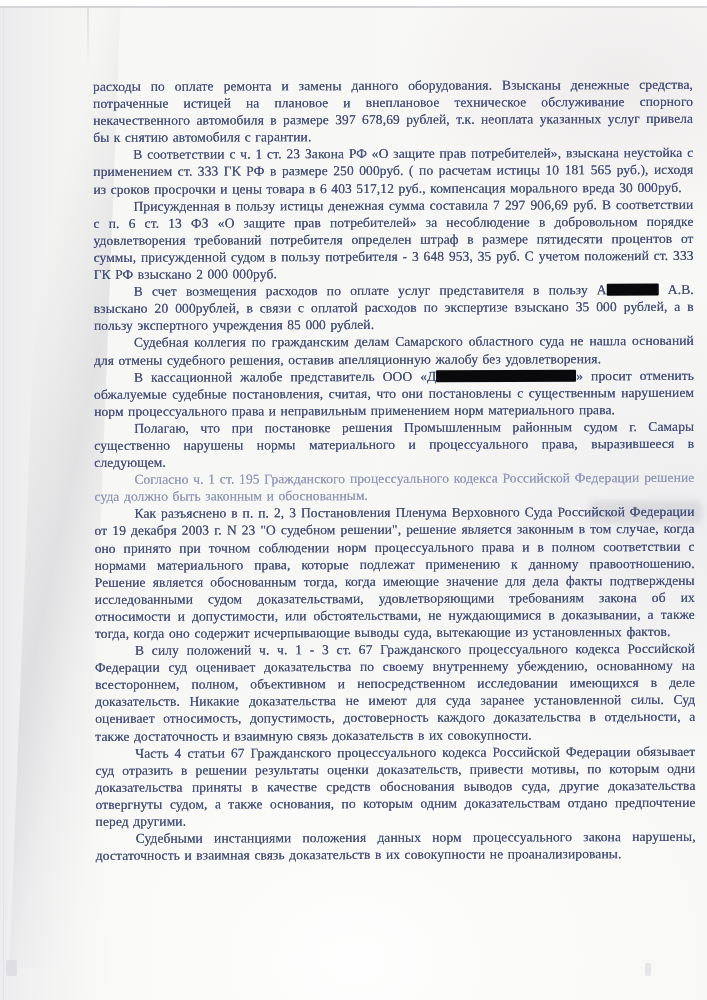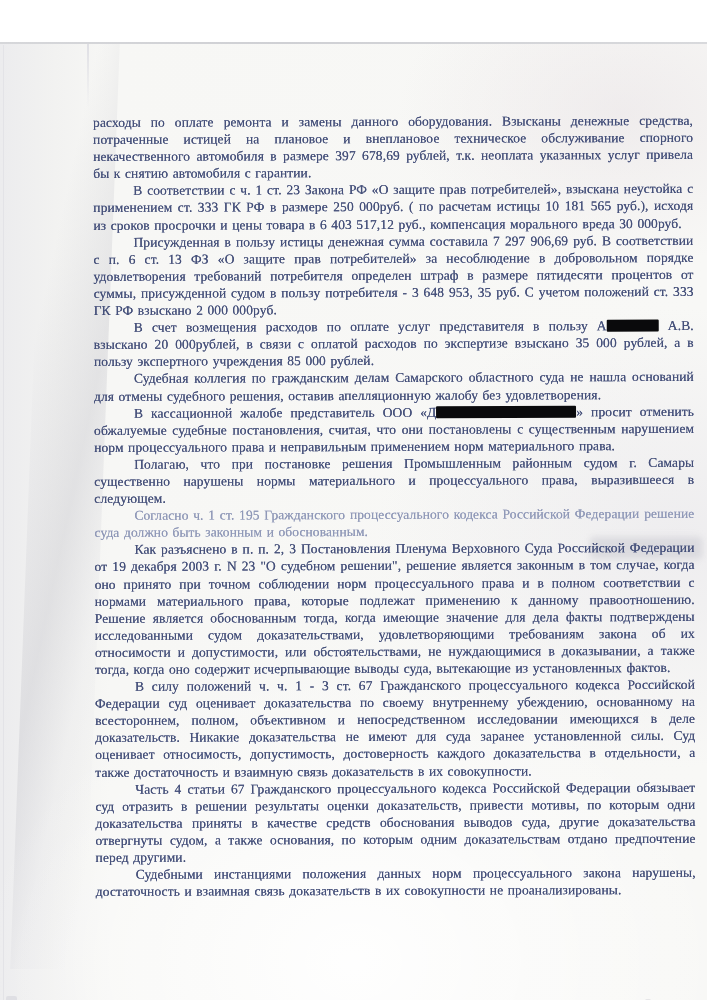--- a/index.html
+++ b/index.html
@@ -17,21 +17,20 @@
   }
   .scan {
     position: absolute;
     inset: 0;
     background:
       radial-gradient(ellipse 320px 220px at 88% 8%, rgba(232,226,229,0.55), transparent 70%),
       radial-gradient(ellipse 420px 320px at 96% 52%, rgba(228,226,232,0.5), transparent 72%),
       radial-gradient(ellipse 500px 400px at 50% 96%, rgba(255,255,255,0.9), transparent 75%),
       linear-gradient(90deg, #ececee 0px, #f2f2f1 55px, #f7f7f5 110px, #f8f8f6 100%),
       linear-gradient(180deg, #fafaf9 0%, #f5f5f3 55%, #fbfbfa 100%);
-    margin-top: 36px;
   }
   .top-white-strip {
     position: absolute;
     left: 0; top: 0; right: 0;
     height: 6px;
     background: #ffffff;
   }
   .edge-top {
     position: absolute;
     left: 0; top: 6px; right: 0;

